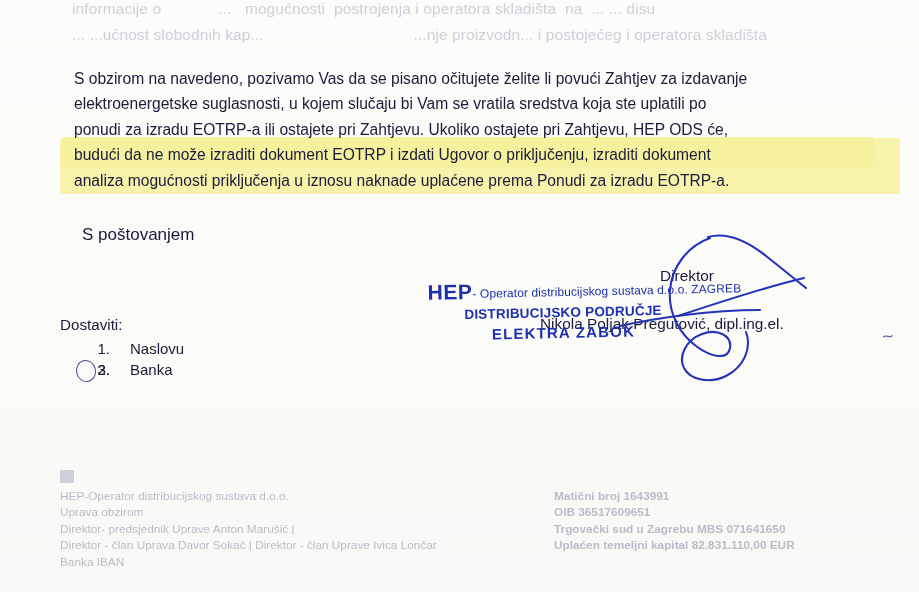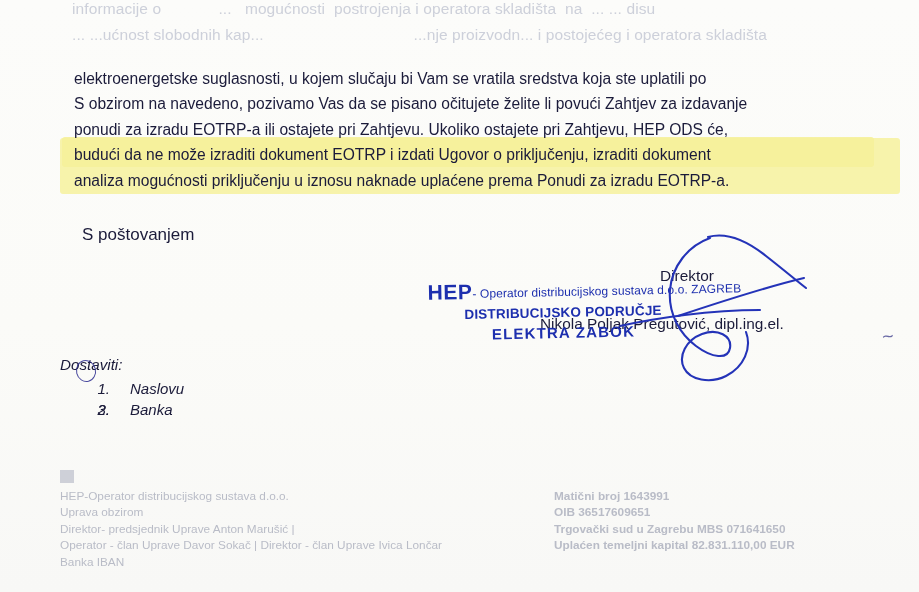--- a/index.html
+++ b/index.html
@@ -138,25 +138,24 @@
     top: 325px;
     left: 882px;
     font-size: 20px;
     color: #3a3a8a;
     transform: rotate(-8deg);
     opacity: .75;
     z-index: 6;
   }
   .deliver {
     position: absolute;
-    top: 356px;
+    top: 316px;
     left: 60px;
     font-size: 15.2px;
     color: #1b1b3a;
-    font-style: italic;
   }
   .deliver-title { margin-bottom: 5px; }
   .deliver ol {
     margin: 0;
     padding-left: 28px;
     list-style: none;
   }
   .deliver li {
     position: relative;
     line-height: 21px;
@@ -218,25 +217,25 @@
 
 <div class="page">
 
   <div class="cut-paragraph">informacije o             ...   mogućnosti  postrojenja i operatora skladišta  na  ... ... disu                                                        ... ...ućnost slobodnih kap...                                  ...nje proizvodn... i postojećeg i operatora skladišta</div>
 
   <div class="highlight-band"></div>
   <div class="highlight-band band2"></div>
 
   <div class="main-para">
     <div class="para-lines">
+      <span class="ln">S obzirom na navedeno, pozivamo Vas da se pisano očitujete želite li povući Zahtjev za izdavanje</span>
       <span class="ln">elektroenergetske suglasnosti, u kojem slučaju bi Vam se vratila sredstva koja ste uplatili po</span>
-      <span class="ln">S obzirom na navedeno, pozivamo Vas da se pisano očitujete želite li povući Zahtjev za izdavanje</span>
       <span class="ln">ponudi za izradu EOTRP-a ili ostajete pri Zahtjevu. Ukoliko ostajete pri Zahtjevu, HEP ODS će,</span>
       <span class="ln">budući da ne može izraditi dokument EOTRP i izdati Ugovor o priključenju, izraditi dokument</span>
-      <span class="ln">analiza mogućnosti priključenju u iznosu naknade uplaćene prema Ponudi za izradu EOTRP-a.</span>
+      <span class="ln">analiza mogućnosti priključenja u iznosu naknade uplaćene prema Ponudi za izradu EOTRP-a.</span>
     </div>
   </div>
 
   <div class="salutation">S poštovanjem</div>
 
   <div class="director-block">Direktor</div>
   <div class="director-name">Nikola Poljak Pregutović, dipl.ing.el.</div>
 
   <div class="stamp">
     <div class="l1"><span class="big">HEP</span><span>- Operator distribucijskog sustava d.o.o. ZAGREB</span></div>
@@ -265,21 +264,21 @@
   </div>
   <div class="circle-one"></div>
 
   <div class="footer-logo"></div>
 
   <div class="footer">
     <div class="footer-left">
       <div>HEP-Operator distribucijskog sustava d.o.o.</div>
       <div>Uprava obzirom</div>
       <div>Direktor- predsjednik Uprave Anton Marušić |</div>
-      <div>Operator - član Uprave Davor Sokač | Direktor - član Uprave Ivica Lončar</div>
+      <div>Direktor - član Uprava Davor Sokač | Direktor - član Uprave Ivica Lončar</div>
       <div>Banka  IBAN</div>
     </div>
     <div class="footer-right">
       <div>Matični broj 1643991</div>
       <div>OIB 36517609651</div>
       <div>Trgovački sud u Zagrebu MBS 071641650</div>
       <div>Uplaćen temeljni kapital 82.831.110,00 EUR</div>
     </div>
   </div>
 

